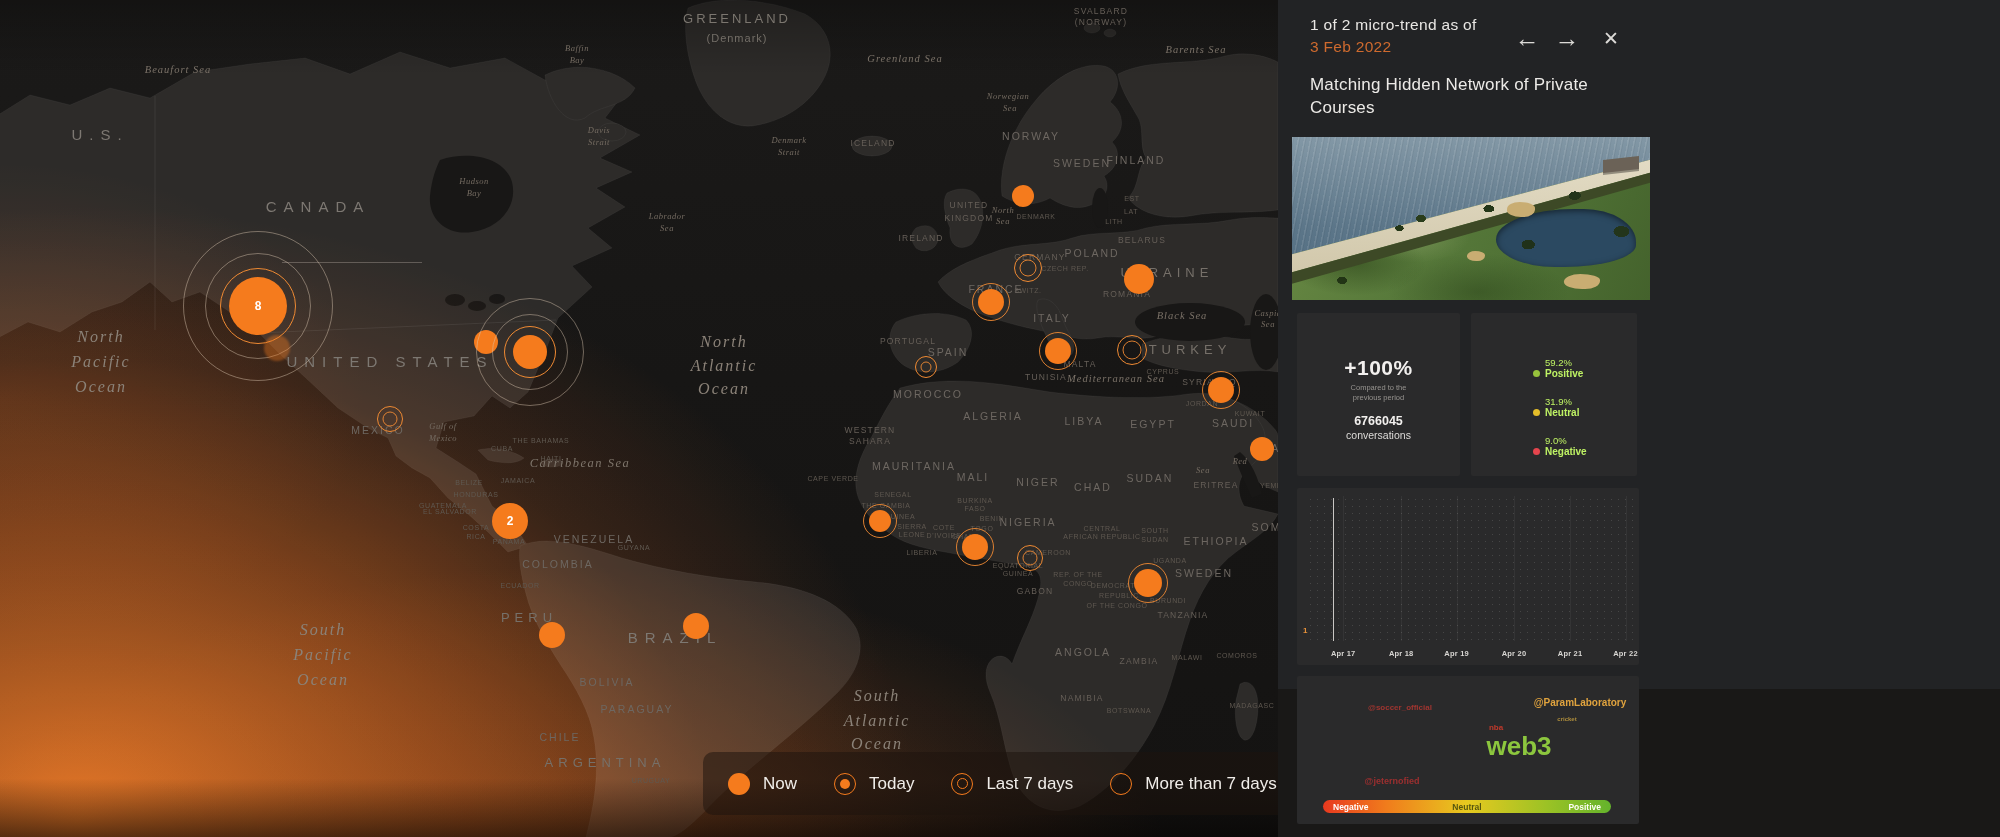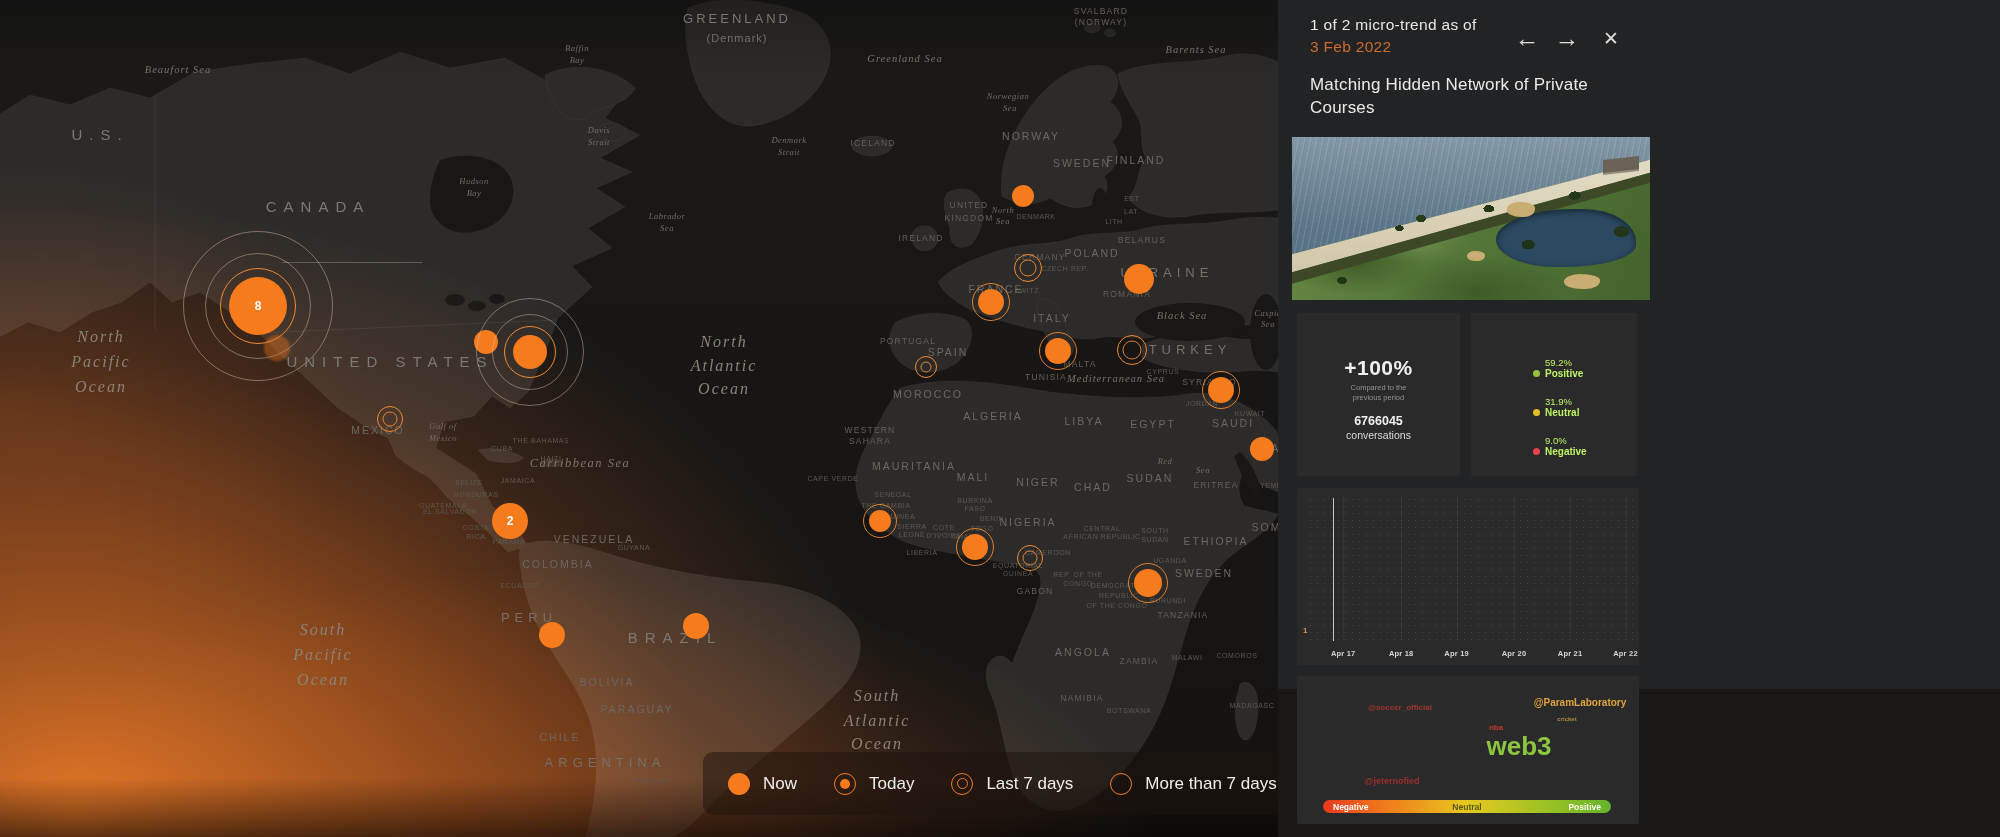--- a/index.html
+++ b/index.html
@@ -337,21 +337,21 @@
         <span class="lb sea-xs" style="left: 667px; top: 228px;">Sea</span>
         <span class="lb sea-xs" style="left: 1003px; top: 210px;">North</span>
         <span class="lb sea-xs" style="left: 1003px; top: 221px;">Sea</span>
         <span class="lb sea-xs" style="left: 443px; top: 426px;">Gulf of</span>
         <span class="lb sea-xs" style="left: 443px; top: 438px;">Mexico</span>
         <span class="lb sea-md" style="left: 580px; top: 463px;">Carribbean Sea</span>
         <span class="lb sea" style="left: 1182px; top: 315px;">Black Sea</span>
         <span class="lb sea" style="left: 1116px; top: 378px;">Mediterranean Sea</span>
         <span class="lb sea-xs" style="left: 1268px; top: 313px;">Caspia</span>
         <span class="lb sea-xs" style="left: 1268px; top: 324px;">Sea</span>
-        <span class="lb sea-xs" style="left: 1165px; top: 461px;">Red</span>
+        <span class="lb sea-xs" style="left: 1240px; top: 461px;">Red</span>
         <span class="lb sea-xs" style="left: 1203px; top: 470px;">Sea</span>
       </div>
     <div class="glow"></div>
     <div class="vig"></div>
     <div class="leader" style="left:282px;top:262px;width:140px;"></div>
     <div id="map-markers">
         <div class="mk mk-cluster" style="left: 258px; top: 306px;">
           <i class="dot" style="width: 58px; height: 58px;"></i>
           <i class="ring " style="width: 76px; height: 76px;"></i>
           <i class="ring beige" style="width: 106px; height: 106px;"></i>

